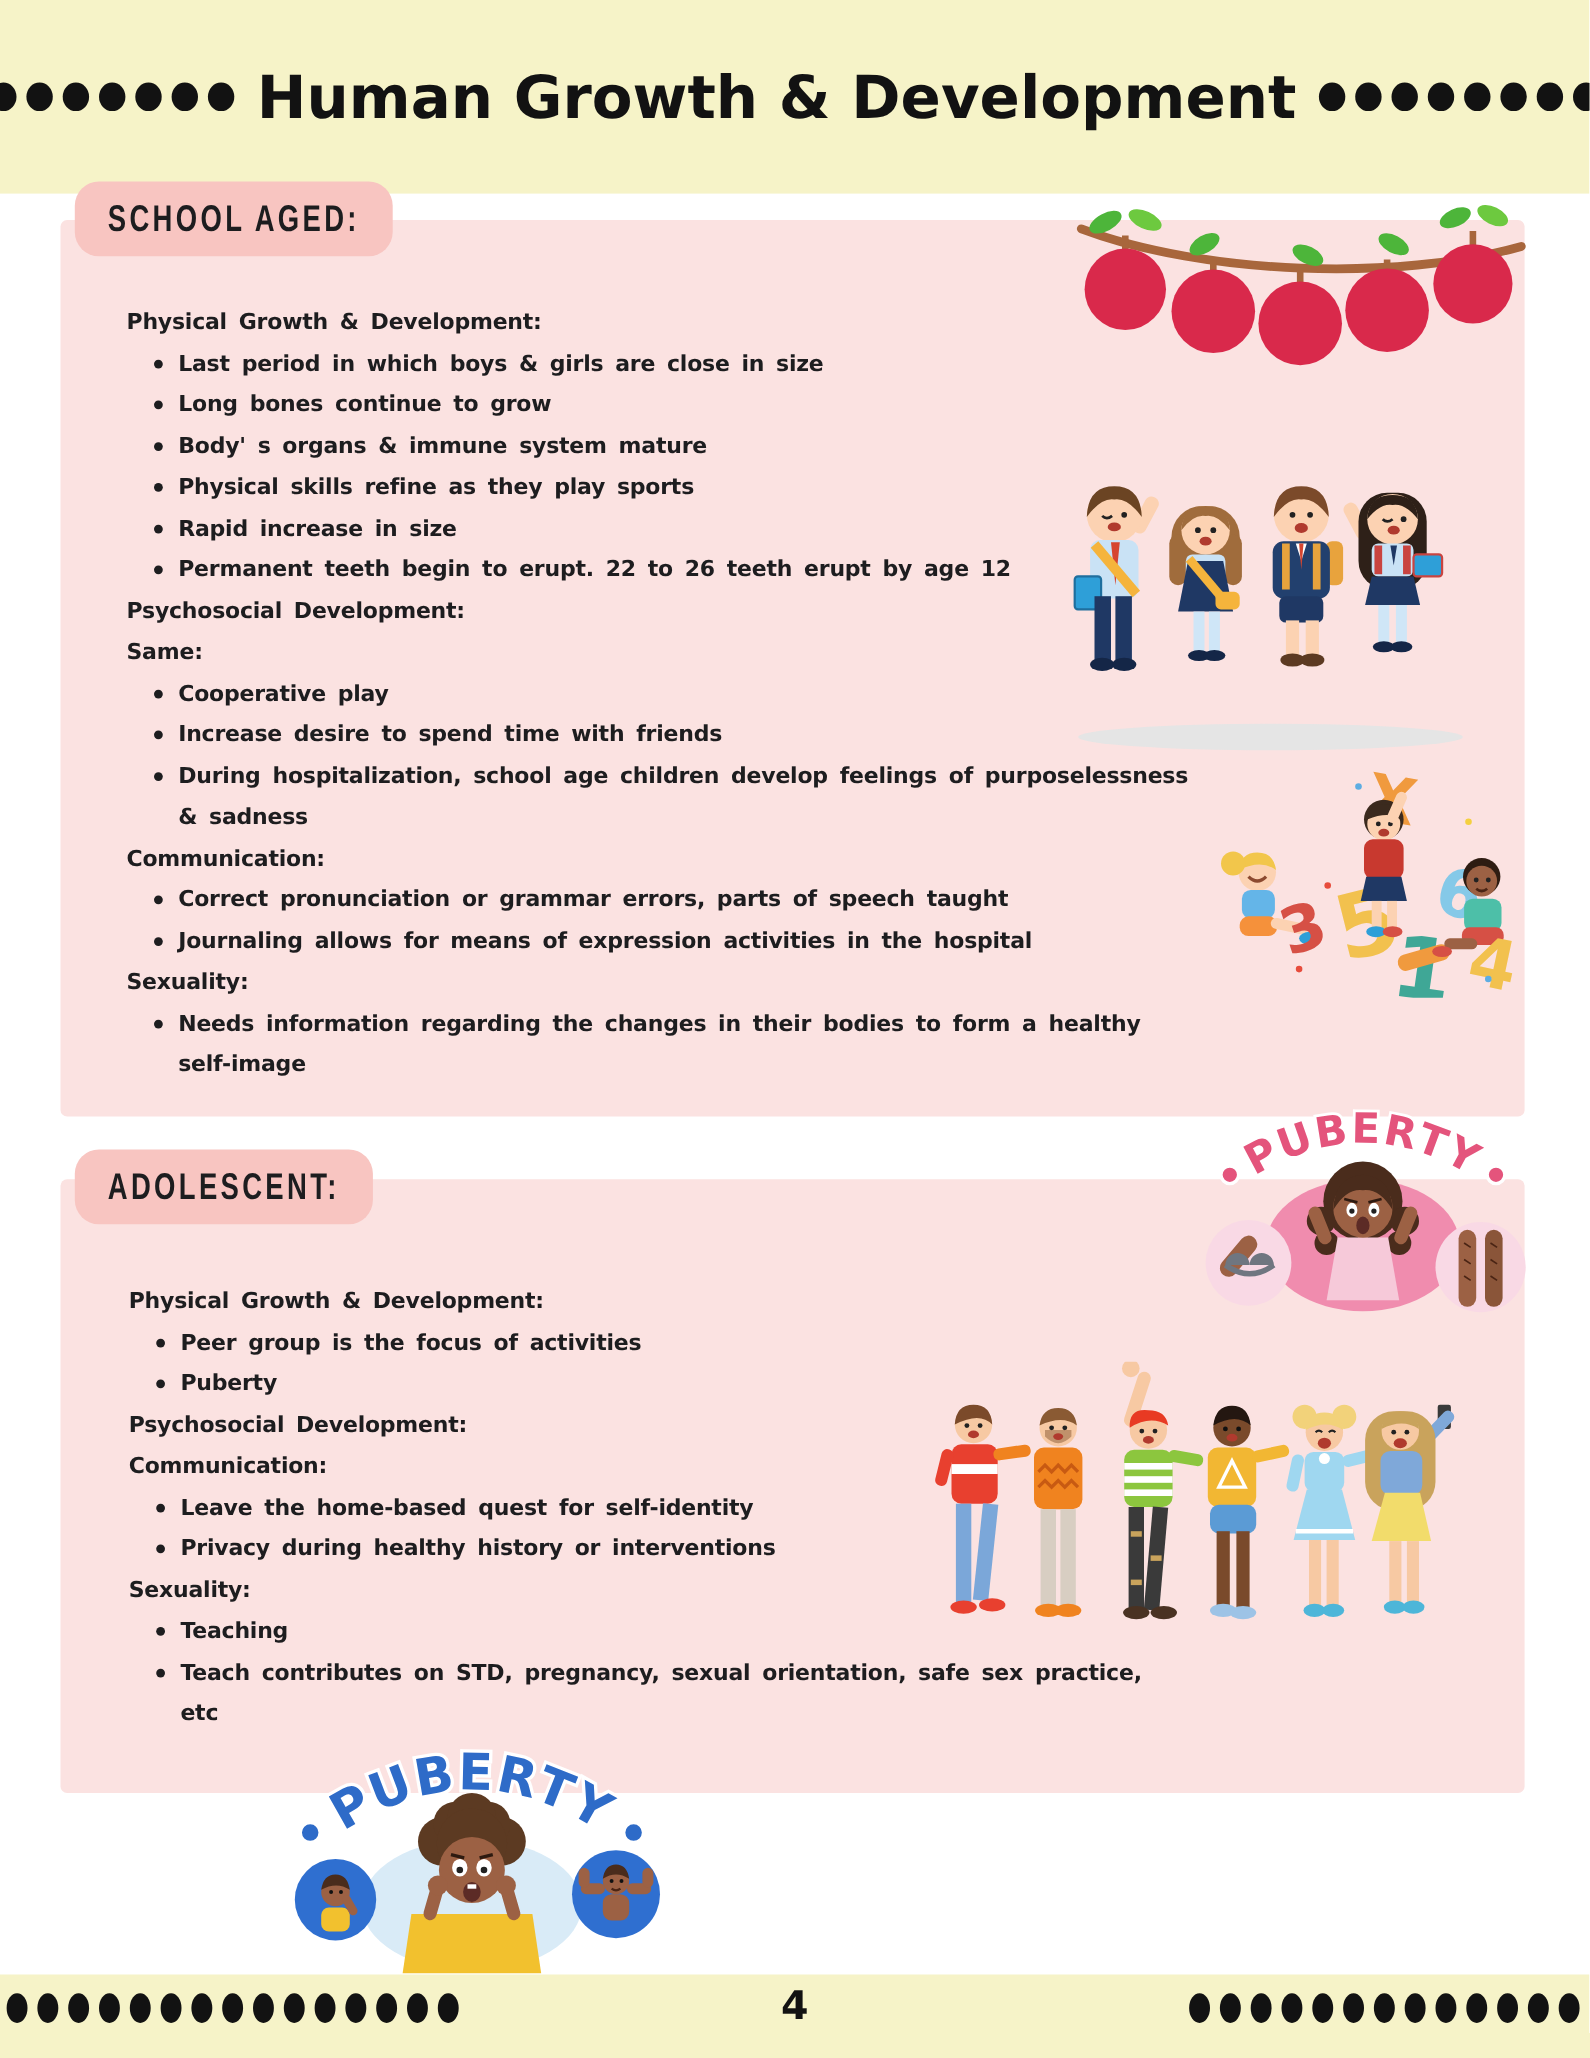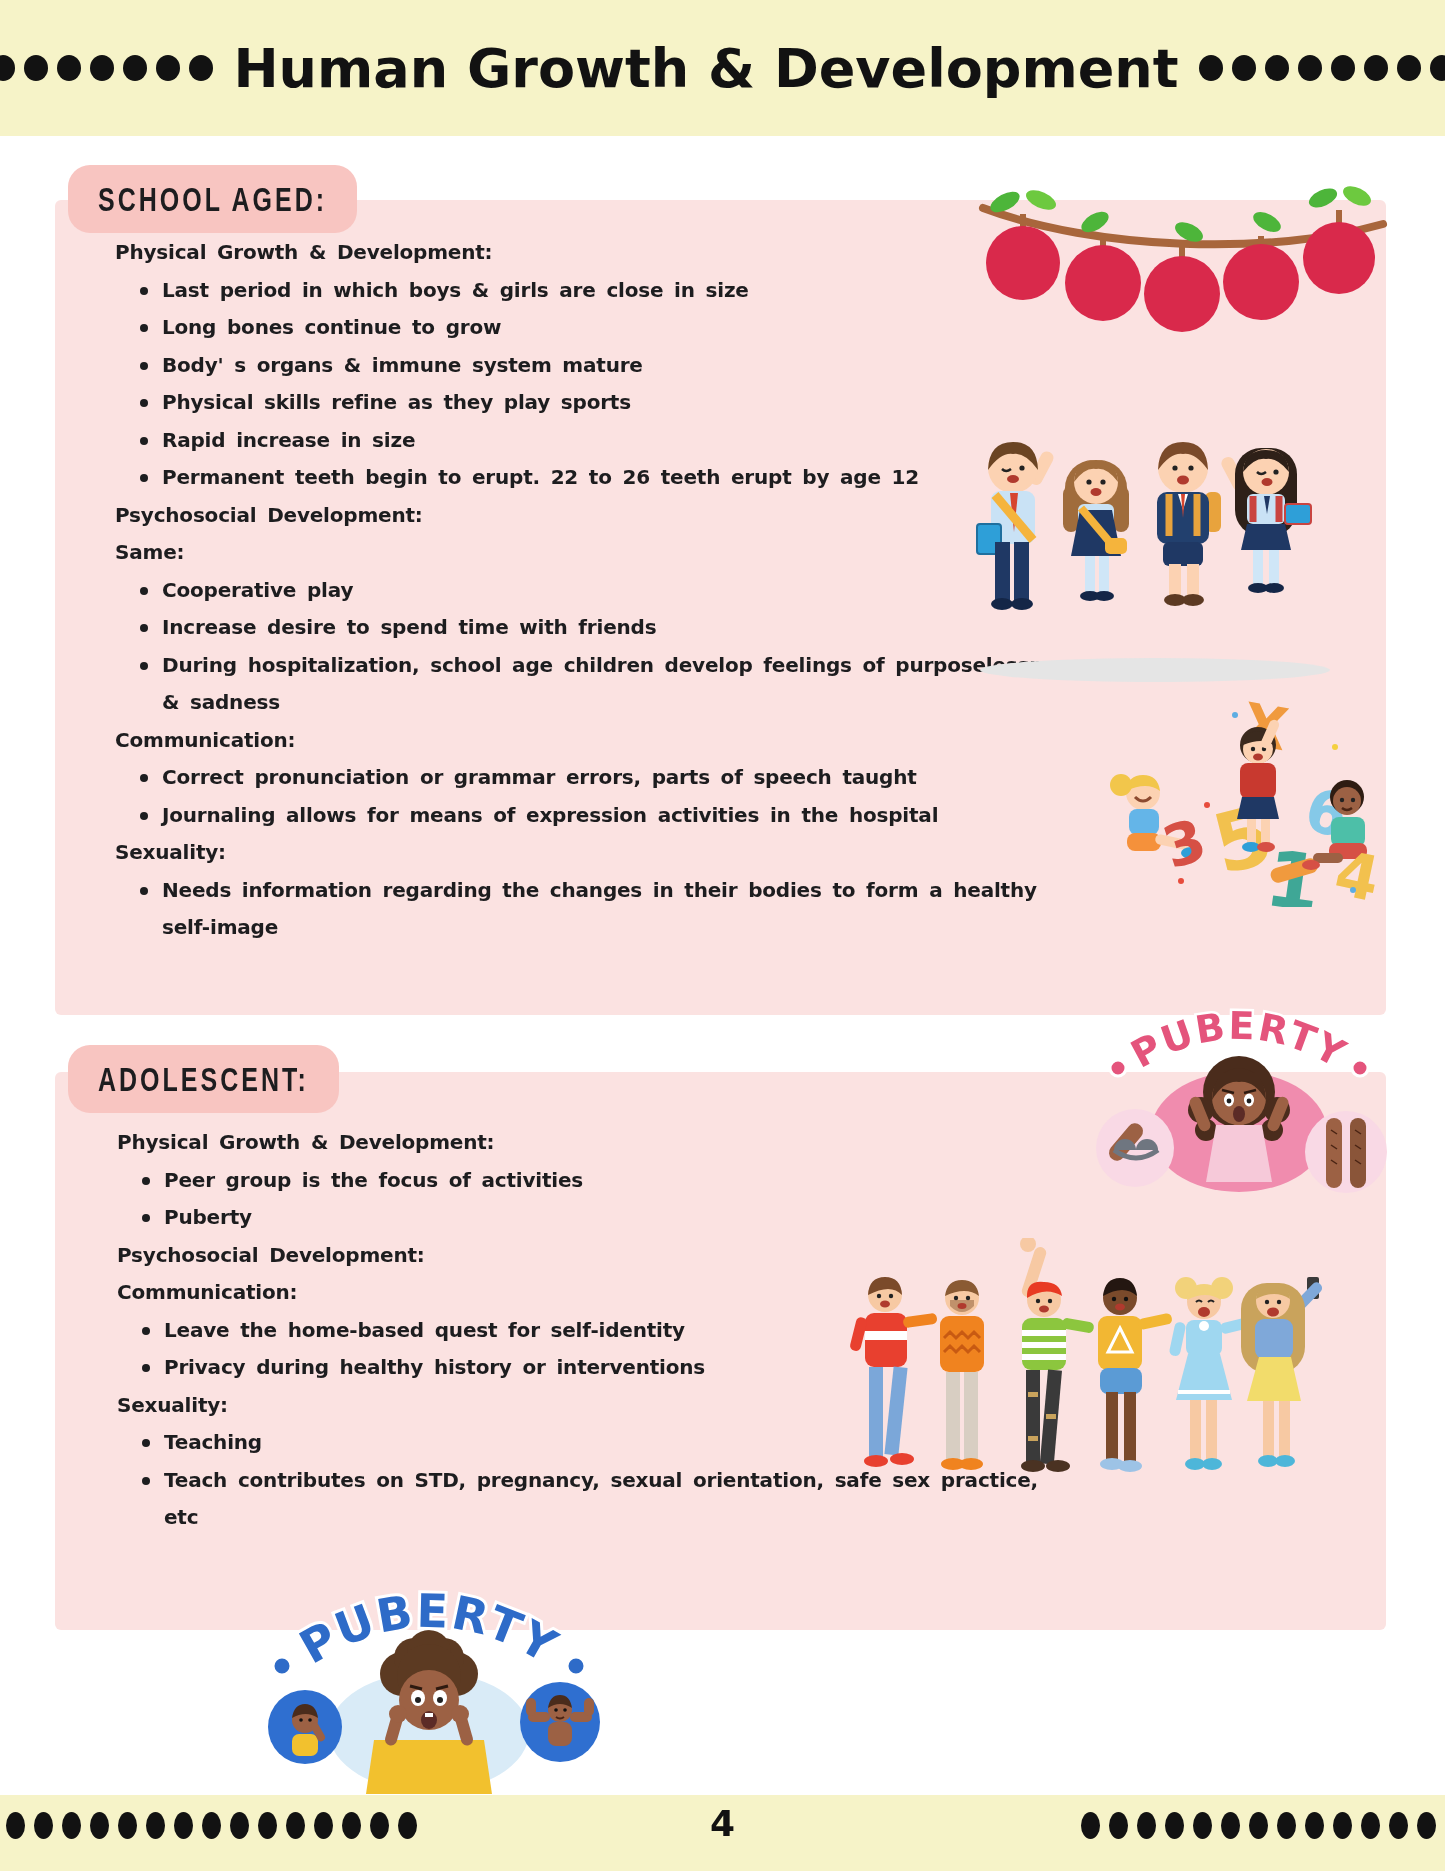--- a/index.html
+++ b/index.html
@@ -2,21 +2,21 @@
 <html><head>
 <meta charset="utf-8">
 <style>
   html,body{margin:0;padding:0;}
   body{
     width:1445px;height:1871px;position:relative;background:#ffffff;
     font-family:"DejaVu Sans", sans-serif;overflow:hidden;
   }
   
   .band-top{
-    position:absolute;left:0;top:0;width:1445px;height:136px;background:#F6F3C8;
+    position:absolute;left:0;top:0;width:1445px;height:176px;background:#F6F3C8;
     display:flex;align-items:center;justify-content:center;gap:12px;
   }
   .header-dots{display:flex;gap:9px;align-items:center;flex:0 0 auto;}
   .header-dots .dot{width:24px;height:26px;border-radius:50%;background:#121212;}
   .page-title{
     font-size:54px;font-weight:bold;color:#121212;white-space:nowrap;letter-spacing:0px;margin:0 8px;
   }
   
   .section-box{position:absolute;left:55px;width:1331px;background:#FBE2E1;border-radius:6px;}
   .box-school{top:200px;height:815px;}
@@ -24,21 +24,21 @@
   .section-pill{
     position:absolute;left:68px;height:68px;background:#F8C5C1;border-radius:22px;
     display:flex;align-items:center;padding:0 30px;z-index:5;
   }
   .pill-school{top:165px;}
   .pill-adolescent{top:1045px;}
   .pill-label{
     font-family:"Liberation Sans", sans-serif;font-weight:bold;font-size:25px;
     letter-spacing:3px;text-transform:uppercase;color:#1d1d1f;transform:scaleY(1.35);
   }
-  .box-content{position:relative;z-index:1;}
+  .box-content{position:relative;z-index:1;margin-top:40px;}
   .box-school .box-content{padding:34px 0 0 60px;}
   .box-adolescent .box-content{padding:52px 0 0 62px;}
   .line{
     font-size:20px;font-weight:bold;color:#1d1d1f;line-height:37.5px;
     letter-spacing:-0.2px;word-spacing:4px;white-space:pre-line;max-width:1120px;
   }
   .line.b{position:relative;padding-left:47px;}
   .line.b::before{
     content:"";position:absolute;left:25px;top:15px;width:8px;height:8px;border-radius:50%;background:#1d1d1f;
   }

